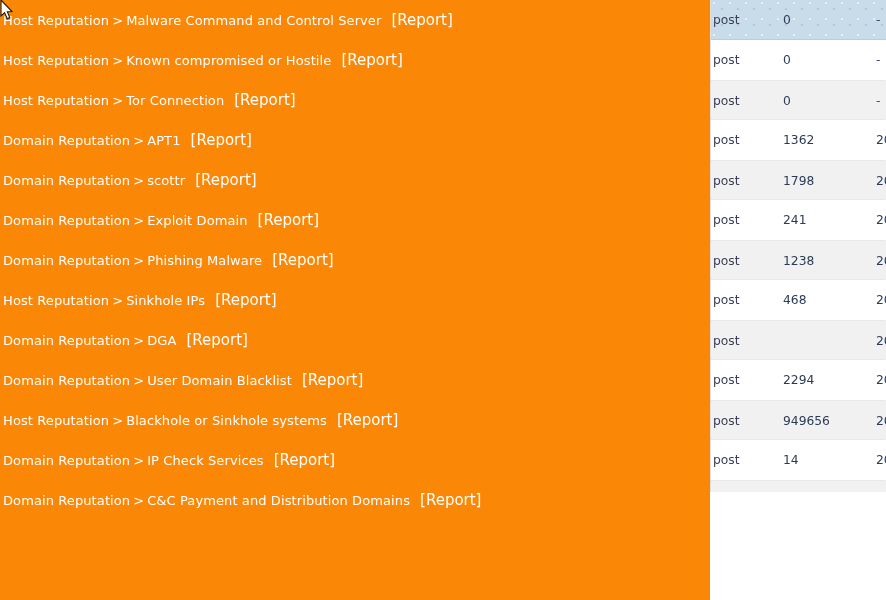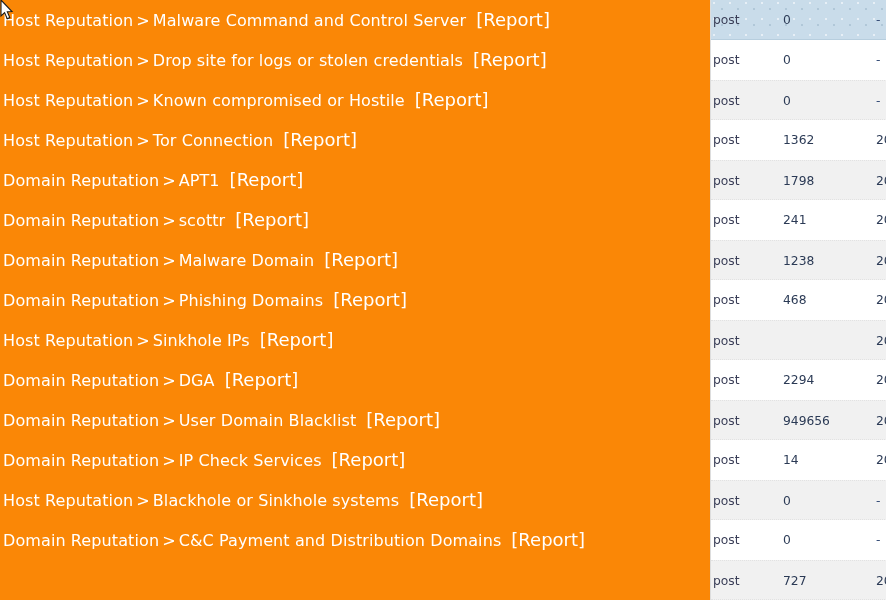--- a/index.html
+++ b/index.html
@@ -37,40 +37,40 @@
     line-height: 40px;
     white-space: nowrap;
     padding-left: 3px;
     font-size: 13.3px;
     color: #ffffff;
   }
   .feed-cat,
   .feed-sep,
   .feed-name {
     color: #ffffff;
-    font-size: 16px;
+    font-size: 13px;
     letter-spacing: 0.1px;
   }
   .feed-sep {
     padding: 0 3px;
   }
   .feed-report {
     color: #ffffff;
-    font-size: 18px;
+    font-size: 15px;
     margin-left: 10px;
     cursor: pointer;
   }
 
   
   #data-panel {
     position: absolute;
     left: 710px;
     top: 0;
     width: 176px;
-    height: 600px;
+    height: 492px;
     background: #ffffff;
     overflow: hidden;
     border-left: 1px solid #dddddd;
   }
   .data-row {
     position: relative;
     height: 40px;
     line-height: 40px;
     white-space: nowrap;
     font-size: 12.3px;
@@ -130,32 +130,31 @@
     z-index: 50;
   }
 </style>
 </head>
 <body>
 
 <div id="screen">
 
   <div id="feed-panel">
       <div class="feed-row"><span class="feed-cat">Host Reputation</span><span class="feed-sep">&gt;</span><span class="feed-name">Malware Command and Control Server</span><span class="feed-report">[Report]</span></div>
-      <div class="feed-row"><span class="feed-cat">Host Reputation</span><span class="feed-sep">&gt;</span><span class="feed-name">Drop site for logs or stolen credentials</span><span class="feed-report">[Report]</span></div>
       <div class="feed-row"><span class="feed-cat">Host Reputation</span><span class="feed-sep">&gt;</span><span class="feed-name">Known compromised or Hostile</span><span class="feed-report">[Report]</span></div>
       <div class="feed-row"><span class="feed-cat">Host Reputation</span><span class="feed-sep">&gt;</span><span class="feed-name">Tor Connection</span><span class="feed-report">[Report]</span></div>
       <div class="feed-row"><span class="feed-cat">Domain Reputation</span><span class="feed-sep">&gt;</span><span class="feed-name">APT1</span><span class="feed-report">[Report]</span></div>
       <div class="feed-row"><span class="feed-cat">Domain Reputation</span><span class="feed-sep">&gt;</span><span class="feed-name">scottr</span><span class="feed-report">[Report]</span></div>
-      <div class="feed-row"><span class="feed-cat">Domain Reputation</span><span class="feed-sep">&gt;</span><span class="feed-name">Malware Domain</span><span class="feed-report">[Report]</span></div>
-      <div class="feed-row"><span class="feed-cat">Domain Reputation</span><span class="feed-sep">&gt;</span><span class="feed-name">Phishing Domains</span><span class="feed-report">[Report]</span></div>
+      <div class="feed-row"><span class="feed-cat">Domain Reputation</span><span class="feed-sep">&gt;</span><span class="feed-name">Exploit Domain</span><span class="feed-report">[Report]</span></div>
+      <div class="feed-row"><span class="feed-cat">Domain Reputation</span><span class="feed-sep">&gt;</span><span class="feed-name">Phishing Malware</span><span class="feed-report">[Report]</span></div>
       <div class="feed-row"><span class="feed-cat">Host Reputation</span><span class="feed-sep">&gt;</span><span class="feed-name">Sinkhole IPs</span><span class="feed-report">[Report]</span></div>
       <div class="feed-row"><span class="feed-cat">Domain Reputation</span><span class="feed-sep">&gt;</span><span class="feed-name">DGA</span><span class="feed-report">[Report]</span></div>
       <div class="feed-row"><span class="feed-cat">Domain Reputation</span><span class="feed-sep">&gt;</span><span class="feed-name">User Domain Blacklist</span><span class="feed-report">[Report]</span></div>
+      <div class="feed-row"><span class="feed-cat">Host Reputation</span><span class="feed-sep">&gt;</span><span class="feed-name">Blackhole or Sinkhole systems</span><span class="feed-report">[Report]</span></div>
       <div class="feed-row"><span class="feed-cat">Domain Reputation</span><span class="feed-sep">&gt;</span><span class="feed-name">IP Check Services</span><span class="feed-report">[Report]</span></div>
-      <div class="feed-row"><span class="feed-cat">Host Reputation</span><span class="feed-sep">&gt;</span><span class="feed-name">Blackhole or Sinkhole systems</span><span class="feed-report">[Report]</span></div>
       <div class="feed-row"><span class="feed-cat">Domain Reputation</span><span class="feed-sep">&gt;</span><span class="feed-name">C&amp;C Payment and Distribution Domains</span><span class="feed-report">[Report]</span></div>
     </div>
 
   <div id="data-panel">
       <div class="data-row selected">
         <span class="cell-type">post</span>
         <span class="cell-count">0</span>
         <span class="cell-date dash">-</span>
       </div>
       <div class="data-row plain">

